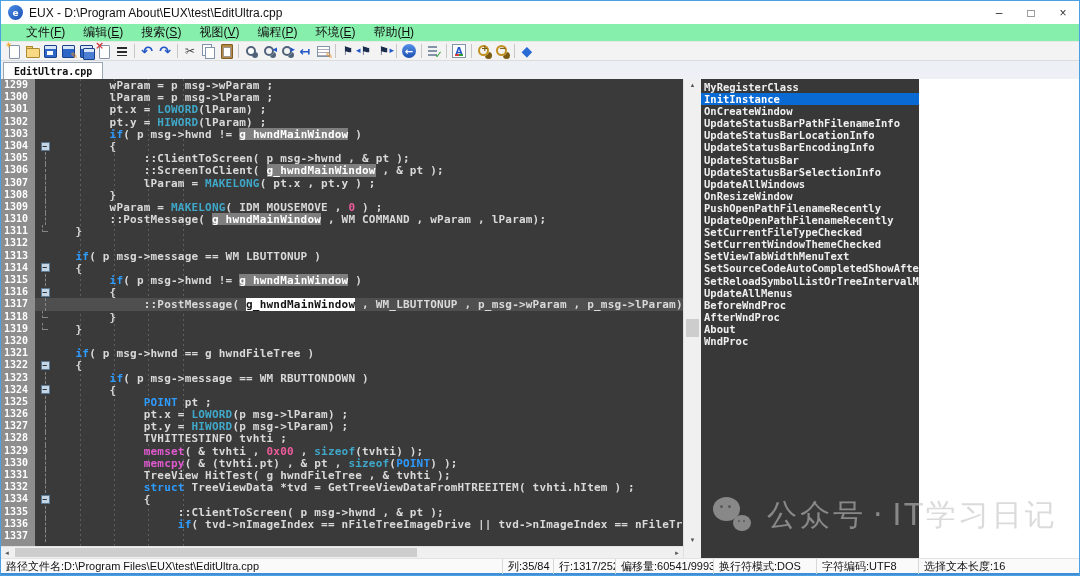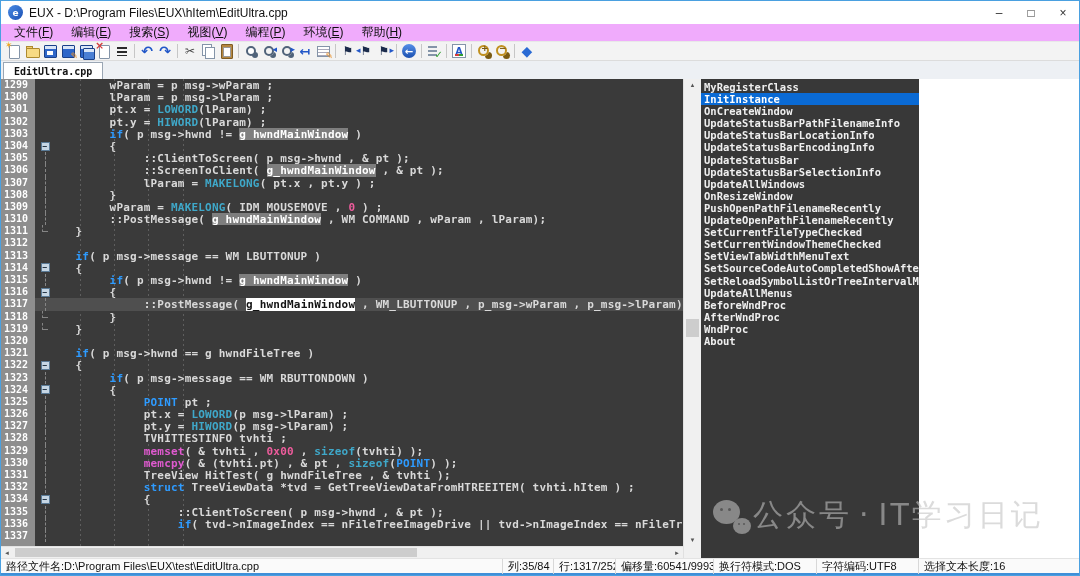--- a/index.html
+++ b/index.html
@@ -4,21 +4,21 @@
 <style>
   *{margin:0;padding:0;box-sizing:border-box}
   html,body{background:#9aa0a6}
   .window{position:relative;width:1080px;height:576px;border:1px solid #4aa0e0;background:#fff;overflow:hidden;font-family:"Liberation Sans","DejaVu Sans",sans-serif}
   
   .titlebar{height:23px;background:#fff;display:flex;align-items:center;padding-left:7px;font-size:12px;color:#111}
   .appicon{width:15px;height:15px;border-radius:50%;background:linear-gradient(135deg,#4b8ce4,#1b50b4);color:#fff;font:bold 9px "DejaVu Sans",sans-serif;display:flex;align-items:center;justify-content:center;margin-right:6px}
   .wbtns{margin-left:auto;display:flex;height:100%}
   .wb{width:32px;height:100%;display:flex;align-items:center;justify-content:center;color:#333;font-size:12px}
   
-  .menubar{height:17px;background:#f0abfc;display:flex;padding-left:4px;font-size:12px;color:#111}
+  .menubar{height:17px;background:#86efac;display:flex;padding-left:16px;font-size:12px;color:#111}
   .mitem{padding:0 9px;white-space:nowrap}
   
   .toolbar{height:20px;background:#f3f3f3;border-top:1px solid #e8e8e8;border-bottom:1px solid #dcdcdc;display:flex;align-items:center;padding-left:4px}
   .tbtn{width:18px;height:18px;display:flex;align-items:center;justify-content:center}
   .tsep{width:1px;height:14px;background:#c6c6c6;margin:0 3px}
   .ic{position:relative;width:14px;height:14px;display:flex;align-items:center;justify-content:center;font-family:"DejaVu Sans",sans-serif}
   .doc::before{content:"";position:absolute;left:2px;top:1px;width:9px;height:12px;background:#fff;border:1px solid #8494a8;border-radius:1px}
   .i-new-file::after{content:"✶";position:absolute;left:-2px;top:-4px;font-size:9px;color:#eea31c}
   .i-open-file::before{content:"";position:absolute;left:1px;top:2px;width:5px;height:4px;background:#f2cd6d;border:1px solid #ad8a2e}
   .i-open-file::after{content:"";position:absolute;left:1px;top:4px;width:12px;height:8px;background:#f7da83;border:1px solid #ad8a2e;border-radius:1px}
@@ -97,39 +97,39 @@
   .panel{width:218px;background:#383838;overflow:hidden;font:bold 10.5px "DejaVu Sans Mono",monospace;padding-top:2px}
   .pitem{height:12.1px;line-height:12.1px;color:#efefef;padding-left:3px;white-space:pre;overflow:hidden}
   .pitem.sel{background:#0a6ad4;color:#fff}
   
   .statusbar{height:17px;background:#fafafa;display:flex;align-items:center;font-size:11px;color:#111;border-top:1px solid #e3e3e3;border-bottom:2px solid #3f8fd8}
   .seg{display:flex;align-items:center;padding-left:5px;border-right:1px solid #d8d8d8;white-space:nowrap;overflow:hidden}
   .seg:nth-child(1){width:502px}.seg:nth-child(2){width:51px}.seg:nth-child(3){width:62px}
   .seg:nth-child(4){width:98px}.seg:nth-child(5){width:103px}.seg:nth-child(6){width:102px}
   .seg:nth-child(7){flex:1;border-right:none}
   
-  .wm{position:absolute;left:712px;top:494px;display:flex;align-items:center;opacity:.58;z-index:9;pointer-events:none}
+  .wm{position:absolute;left:712px;top:494px;display:flex;align-items:flex-start;gap:14px;opacity:.58;z-index:9;pointer-events:none}
   .wmicon{position:relative;width:40px;height:36px}
   .wc1{position:absolute;left:0;top:2px;width:27px;height:24px;border-radius:50%;background:#c2c2c2}
   .wc1::before,.wc1::after{content:"";position:absolute;top:8px;width:3px;height:3px;border-radius:50%;background:#6f6f6f}
   .wc1::before{left:7px}.wc1::after{left:15px}
   .wc2{position:absolute;right:2px;bottom:0;width:18px;height:16px;border-radius:50%;background:#c2c2c2}
   .wc2::before,.wc2::after{content:"";position:absolute;top:5px;width:2px;height:2px;border-radius:50%;background:#6f6f6f}
   .wc2::before{left:5px}.wc2::after{left:10px}
   .wmtext{font-size:30px;color:#c2c2c2;letter-spacing:3px;white-space:nowrap;font-family:"DejaVu Sans",sans-serif}
   .wmsep{margin:0 7px}
 </style>
 </head>
 <body>
 
 <div class="window">
 
   <div class="titlebar">
     <span class="appicon">e</span>
-    <span>EUX - D:\Program Files\EUX\hItem\EditUltra.cpp</span>
+    <span>EUX - D:\Program About\EUX\test\EditUltra.cpp</span>
     <div class="wbtns">
       <span class="wb">–</span>
       <span class="wb">□</span>
       <span class="wb">×</span>
     </div>
   </div>
 
   <div class="menubar">
       <div class="mitem">文件(<u>F</u>)</div>
       <div class="mitem">编辑(<u>E</u>)</div>
@@ -592,22 +592,22 @@
         <div class="pitem">PushOpenPathFilenameRecently</div>
         <div class="pitem">UpdateOpenPathFilenameRecently</div>
         <div class="pitem">SetCurrentFileTypeChecked</div>
         <div class="pitem">SetCurrentWindowThemeChecked</div>
         <div class="pitem">SetViewTabWidthMenuText</div>
         <div class="pitem">SetSourceCodeAutoCompletedShowAfter</div>
         <div class="pitem">SetReloadSymbolListOrTreeIntervalMe</div>
         <div class="pitem">UpdateAllMenus</div>
         <div class="pitem">BeforeWndProc</div>
         <div class="pitem">AfterWndProc</div>
+        <div class="pitem">About</div>
         <div class="pitem">WndProc</div>
-        <div class="pitem">About</div>
       </div>
   </div>
 
   <div class="statusbar">
       <div class="seg">路径文件名:D:\Program Files\EUX\test\EditUltra.cpp</div>
       <div class="seg">列:35/84</div>
       <div class="seg">行:1317/2522</div>
       <div class="seg">偏移量:60541/99932</div>
       <div class="seg">换行符模式:DOS</div>
       <div class="seg">字符编码:UTF8</div>

